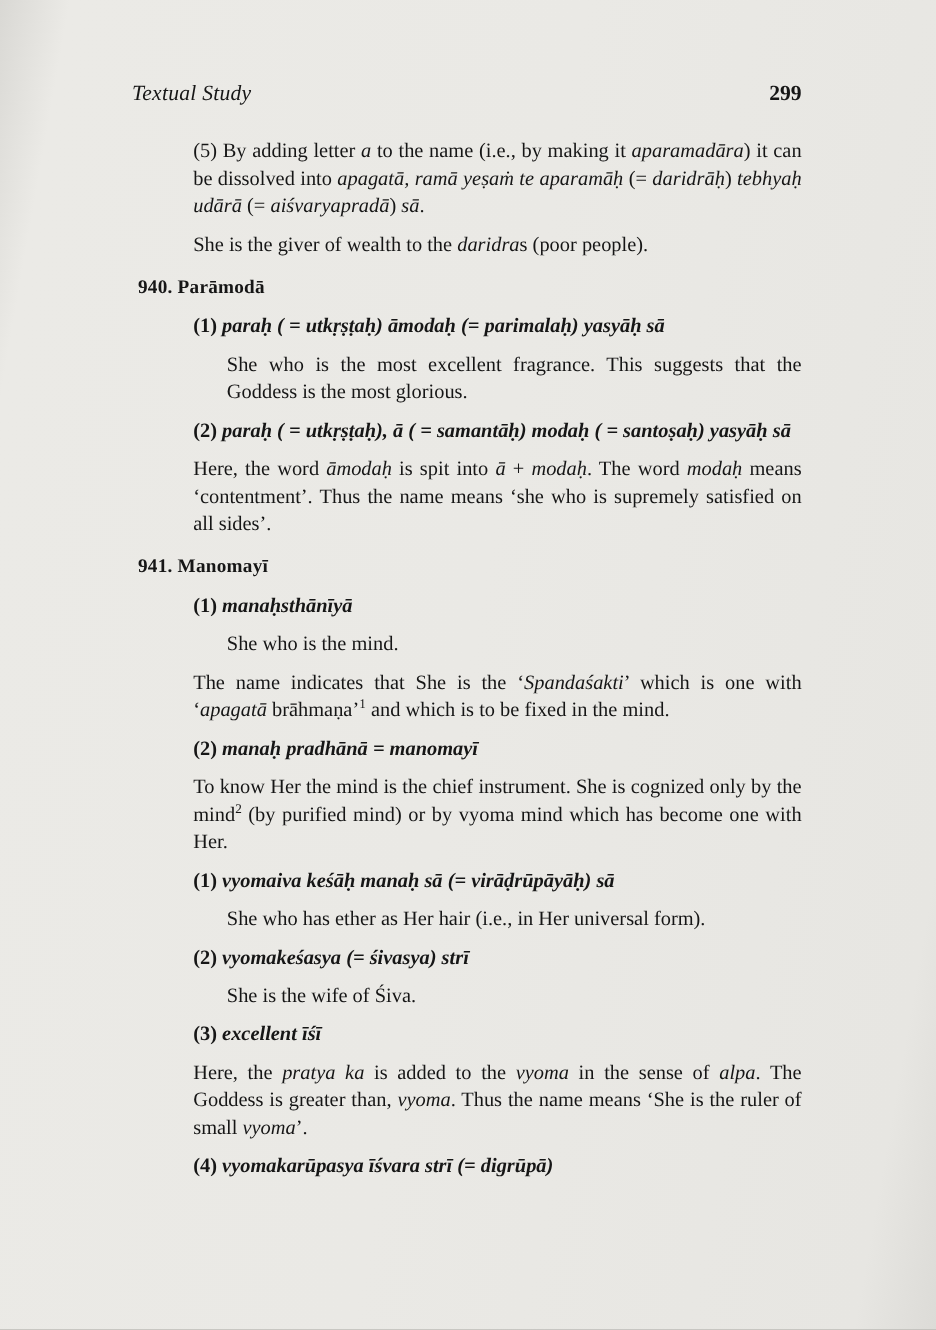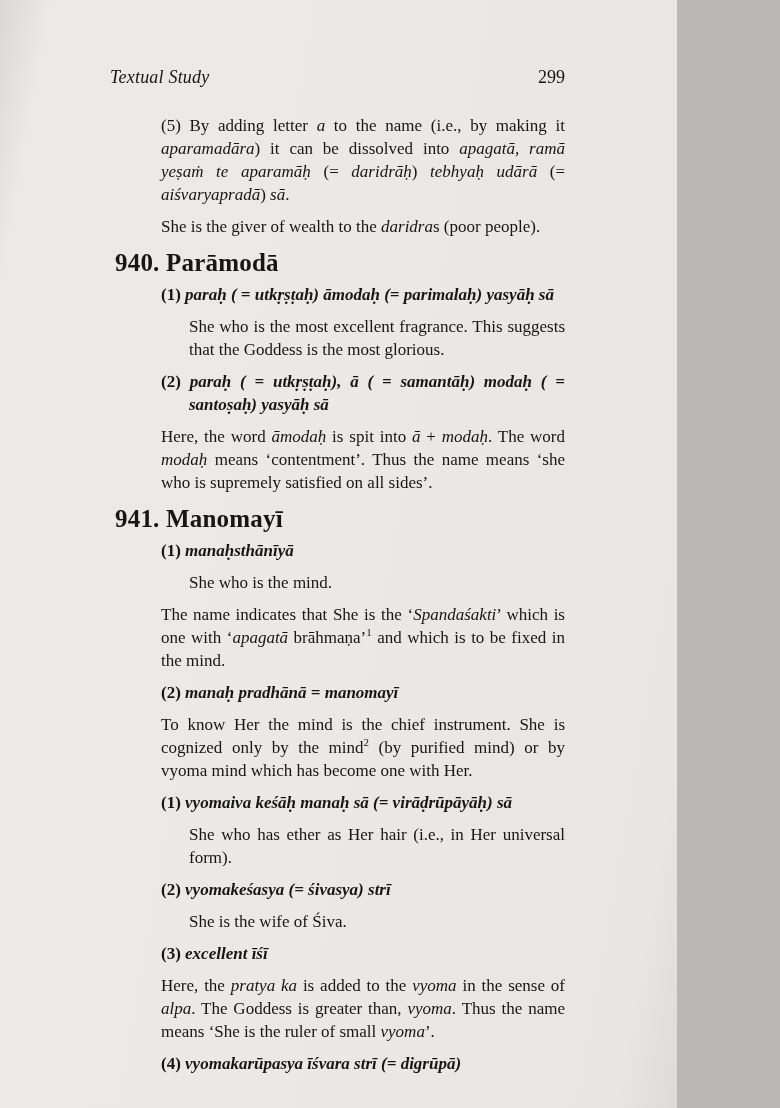--- a/index.html
+++ b/index.html
@@ -5,44 +5,44 @@
   html, body { margin: 0; padding: 0; }
   body {
     width: 780px; height: 1108px;
     background: #b9b8b4;
     font-family: "Liberation Serif", serif;
     color: #161616;
     overflow: hidden;
   }
   .page {
     position: relative;
-    width: 677px; height: 1108px;
+    width: 780px; height: 1108px;
     background: linear-gradient(100deg, #d9d8d4 0%, #ebeae6 6%, #eae9e5 50%, #e7e6e2 93%, #dcdbd7 100%);
     box-sizing: border-box;
   }
   .header {
     display: flex;
     justify-content: space-between;
     align-items: baseline;
     padding: 66px 112px 0 110px;
     font-size: 18px;
     line-height: 22px;
   }
   .header .title { font-style: italic; letter-spacing: 0.2px; }
-  .header .pagenum { font-style: normal; }
+  .header .pagenum { font-style: normal; font-weight: bold; }
   .content {
     box-sizing: border-box;
     padding: 26px 112px 0 115px;
     font-size: 17px;
     line-height: 23px;
   }
   .block { margin: 0 0 9px 0; text-align: justify; }
   .block-head {
     margin: 13px 0 8px 0;
-    font-size: 25px;
+    font-size: 16px;
     line-height: 24px;
     text-align: left;
     letter-spacing: 0.2px;
   }
   .block-para { margin-left: 46px; }
   .block-def  { margin-left: 74px; text-indent: -28px; }
   .block-sub  { margin-left: 74px; }
   .seg-r  { font-style: normal; font-weight: normal; margin-top: 48px; }
   .seg-i  { font-style: italic; }
   .seg-b  { font-weight: bold; }

